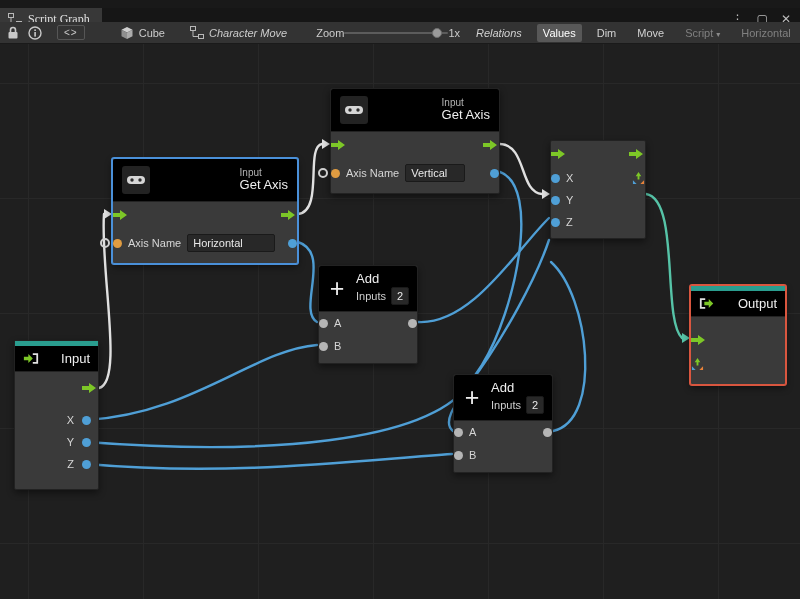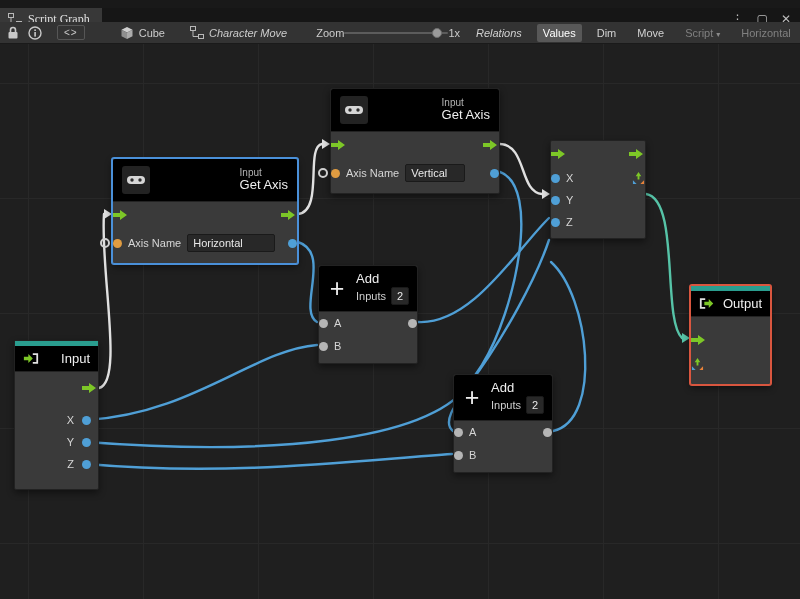--- a/index.html
+++ b/index.html
@@ -364,21 +364,21 @@
       <div class="prow io rjust">
         <span class="plabel">Y</span>
         <span class="dot blue"></span>
       </div>
       <div class="prow io rjust">
         <span class="plabel">Z</span>
         <span class="dot blue"></span>
       </div>
     </div>
 
-    <div class="node sel-red" style="left:690px;top:241px;width:81px;height:100px;">
+    <div class="node sel-red" style="left:690px;top:241px;width:96px;height:100px;">
       <div class="tealbar"></div>
       <div class="nhead slim">
         <svg class="icon16">
             <use href="#sym-output-icon"></use>
           </svg>
         <span class="nname">Output</span>
       </div>
       <div class="prow flow jstart mt10">
         <svg class="farrow">
             <use href="#sym-flow"></use>

